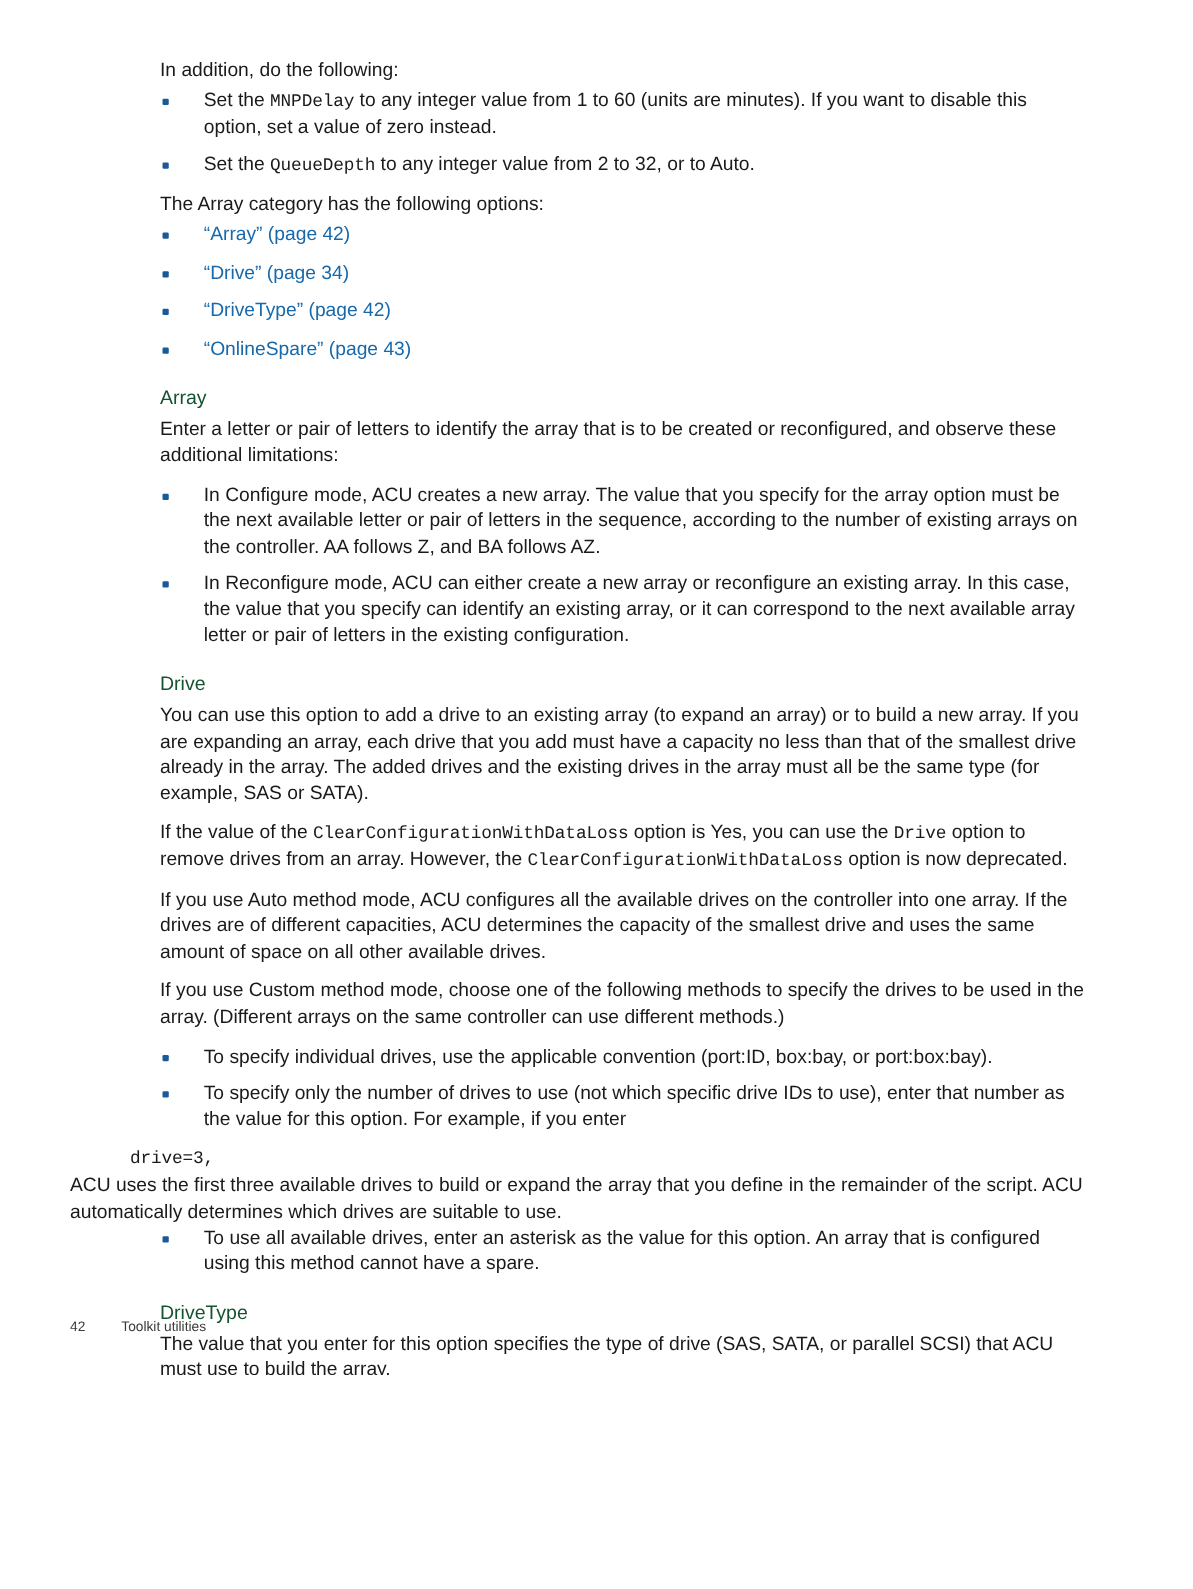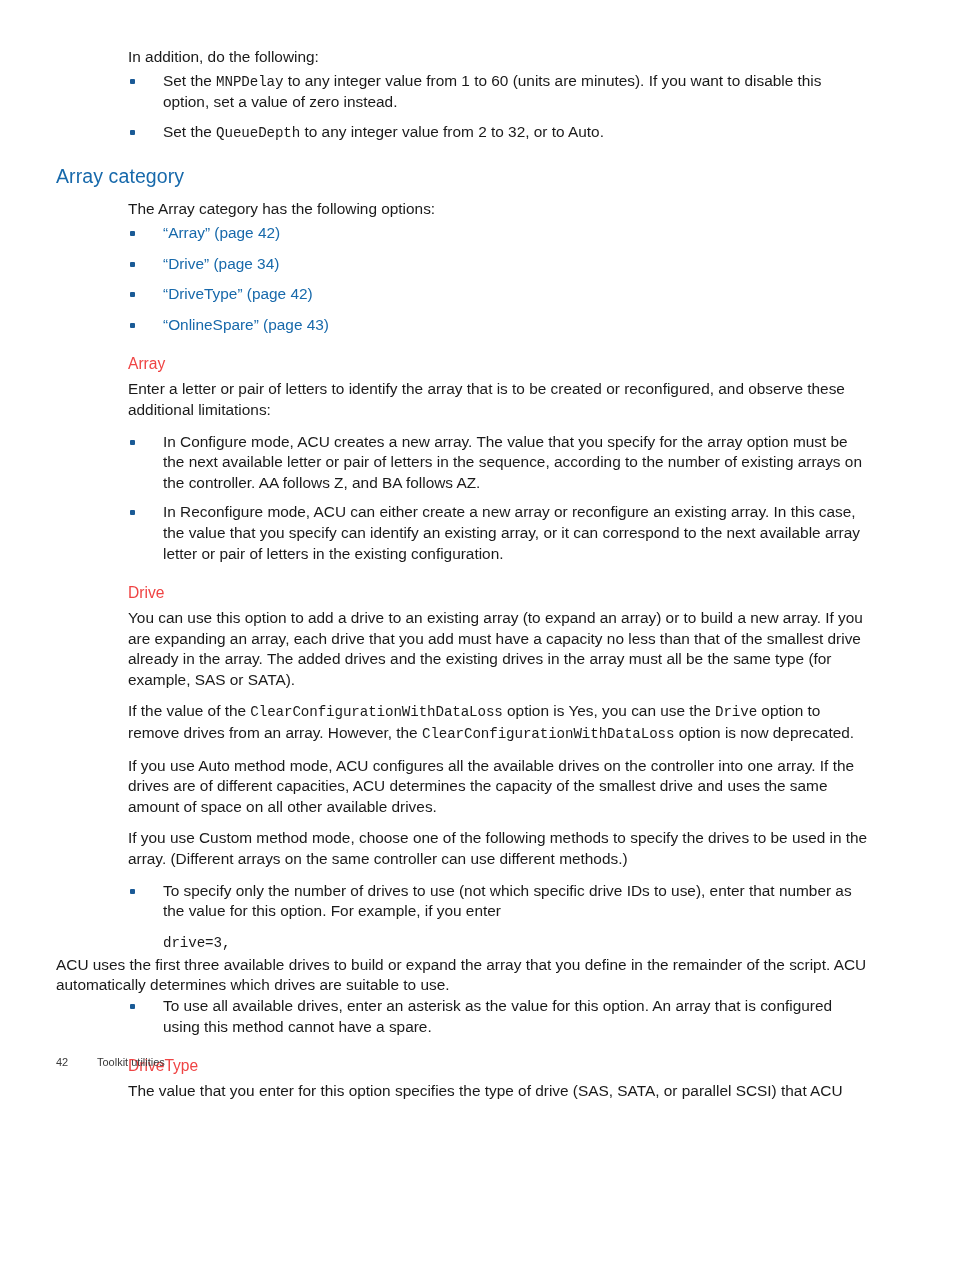--- a/index.html
+++ b/index.html
@@ -53,21 +53,21 @@
     font-weight: normal;
     color: #1769ab;
     margin: 21px 0 11px 0;
     letter-spacing: 0.1px;
   }
 
   h2.sub-title {
     font-size: 15.6px;
     line-height: 20px;
     font-weight: normal;
-    color: #ef4444;
+    color: #14532d;
     margin: 19px 0 5px 72px;
   }
 
   
   ul.bullets {
     list-style: none;
     margin: 0 0 11px 0;
     padding: 0;
   }
   ul.bullets > li {
@@ -96,21 +96,21 @@
   }
 
   code, .mono {
     font-family: "Liberation Mono", "DejaVu Sans Mono", monospace;
     font-size: 14.2px;
     letter-spacing: -0.1px;
     color: #1a1a1a;
   }
 
   .code-line {
-    margin-left: 107px;
+    margin-left: 48px;
     margin-top: 7px;
     margin-bottom: 4px;
   }
 
   .sub-bullet-cont {
     margin-left: 107px;
     margin-top: 2px;
     margin-bottom: 9px;
   }
 
@@ -145,21 +145,20 @@
       <li>
         <span class="bullet-dot"></span>
         <span>Set the </span><code>MNPDelay</code><span> to any integer value from 1 to 60 (units are minutes). If you want to disable this option, set a value of zero instead.</span>
       </li>
       <li>
         <span class="bullet-dot"></span>
         <span>Set the </span><code>QueueDepth</code><span> to any integer value from 2 to 32, or to Auto.</span>
       </li>
     </ul>
 
-    <h1 class="section-title">Array category</h1>
 
     <p class="para para-tight">The Array category has the following options:</p>
 
     <ul class="bullets link-list">
       <li>
         <span class="bullet-dot"></span>
         <a class="xref" href="#">“Array” (page 42)</a>
       </li>
       <li>
         <span class="bullet-dot"></span>
@@ -194,20 +193,24 @@
 
     <p class="para">You can use this option to add a drive to an existing array (to expand an array) or to build a new array. If you are expanding an array, each drive that you add must have a capacity no less than that of the smallest drive already in the array. The added drives and the existing drives in the array must all be the same type (for example, SAS or SATA).</p>
 
     <p class="para"><span>If the value of the </span><code>ClearConfigurationWithDataLoss</code><span> option is Yes, you can use the </span><code>Drive</code><span> option to remove drives from an array. However, the </span><code>ClearConfigurationWithDataLoss</code><span> option is now deprecated.</span></p>
 
     <p class="para">If you use Auto method mode, ACU configures all the available drives on the controller into one array. If the drives are of different capacities, ACU determines the capacity of the smallest drive and uses the same amount of space on all other available drives.</p>
 
     <p class="para">If you use Custom method mode, choose one of the following methods to specify the drives to be used in the array. (Different arrays on the same controller can use different methods.)</p>
 
     <ul class="bullets">
+      <li>
+        <span class="bullet-dot"></span>
+        <span>To specify individual drives, use the applicable convention (port:ID, box:bay, or port:box:bay).</span>
+      </li>
       <li>
         <span class="bullet-dot"></span>
         <span>To specify only the number of drives to use (not which specific drive IDs to use), enter that number as the value for this option. For example, if you enter</span>
       </li>
     </ul>
 
     <div class="code-line"><code class="mono">drive=3,</code></div>
 
     <div class="txt sub-bullet-cont">ACU uses the first three available drives to build or expand the array that you define in the remainder of the script. ACU automatically determines which drives are suitable to use.</div>
 

